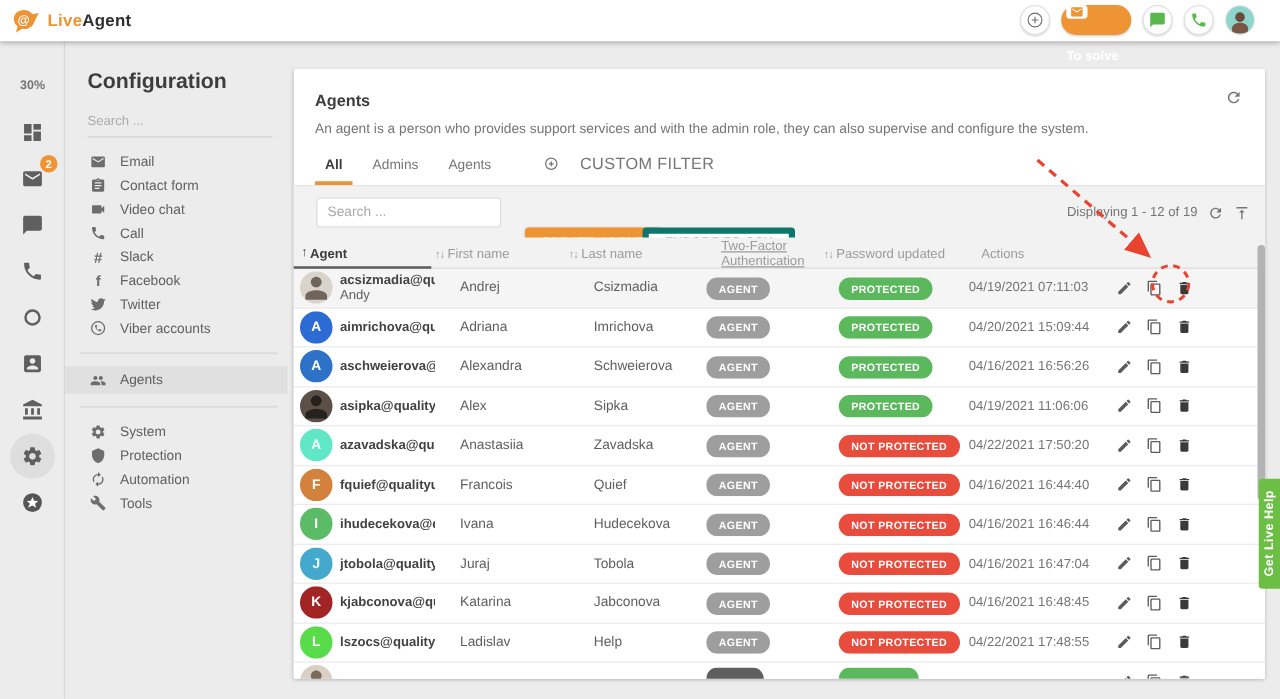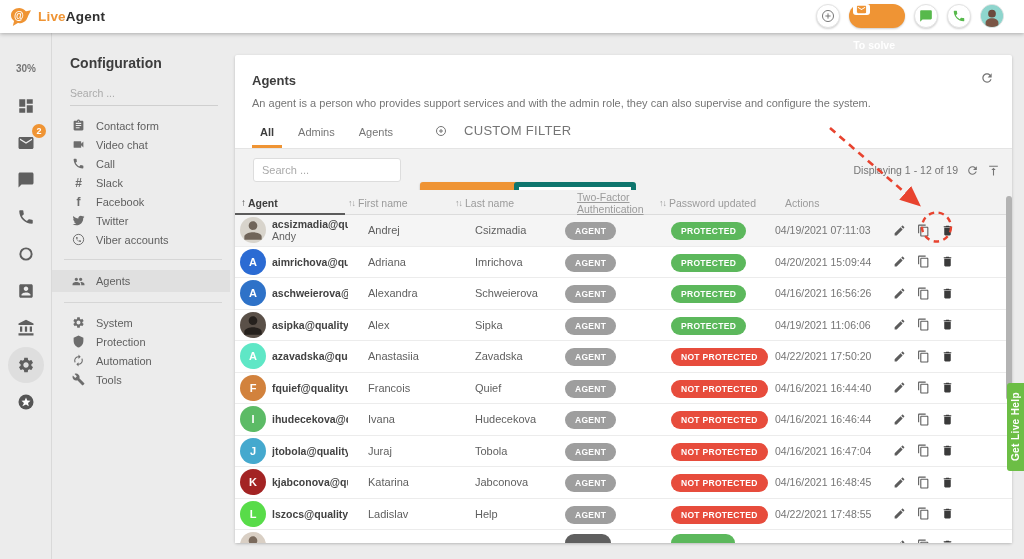--- a/index.html
+++ b/index.html
@@ -35,21 +35,21 @@
                position:relative; color:#5f5f5f; cursor:pointer; }
   .rail-item + .rail-item { margin-top:1px; }
   .rail-item svg { width:18px; height:18px; }
   .rail-item.active { background:#dedede; }
   .rail-badge { position:absolute; top:-1px; right:-2px; min-width:14px; height:14px; border-radius:7px;
                 background:var(--accent); color:#fff; font-size:9px; font-weight:bold;
                 display:flex; align-items:center; justify-content:center; padding:0 3px; }
 
   
   .sidebar { position:absolute; left:52px; top:33px; width:178px; height:526px; padding:22px 12px 0 18px; }
-  .side-title { font-size:14px; font-weight:bold; color:#3d3d3d; }
+  .side-title { font-size:17px; font-weight:bold; color:#3d3d3d; }
   .side-search { margin-top:12px; border-bottom:1px solid #cfcfcf; padding-bottom:4px; width:148px; }
   .side-search input { border:0; background:transparent; outline:none; font-size:10.5px; color:#555; width:100%;
                        font-family:"Liberation Sans", sans-serif; }
   .side-search input::placeholder { color:#ababab; }
   .side-list { margin-top:10px; }
   .side-item { display:flex; align-items:center; gap:11px; height:19px; font-size:11px; color:#5f5f5f;
                cursor:pointer; padding-left:2px; margin:0 -12px 0 -18px; padding-left:20px; }
   .side-item svg { width:13px; height:13px; flex:none; color:#6d6d6d; }
   .side-item .tglyph { width:13px; text-align:center; font-weight:bold; font-size:12px; color:#6d6d6d; flex:none; }
   .side-item.active { background:#e0e0e0; height:22px; }
@@ -230,20 +230,26 @@
 </div>
 
 <div class="sidebar">
   <div class="side-title">Configuration</div>
   <div class="side-search">
     <input placeholder="Search ..." style="">
   </div>
   <div class="side-list" id="side-channels">
       <div class="side-item">
        <svg viewBox="0 0 24 24">
+          <path d="M20 4H4c-1.1 0-2 .9-2 2v12c0 1.1.9 2 2 2h16c1.1 0 2-.9 2-2V6c0-1.1-.9-2-2-2zm0 4l-8 5-8-5V6l8 5 8-5v2z" fill="currentColor"></path>
+        </svg>
+       <span>Email</span>
+     </div>
+      <div class="side-item">
+       <svg viewBox="0 0 24 24">
           <path d="M19 3h-4.18C14.4 1.84 13.3 1 12 1c-1.3 0-2.4.84-2.82 2H5c-1.1 0-2 .9-2 2v14c0 1.1.9 2 2 2h14c1.1 0 2-.9 2-2V5c0-1.1-.9-2-2-2zm-7 0c.55 0 1 .45 1 1s-.45 1-1 1-1-.45-1-1 .45-1 1-1zm2 14H7v-2h7v2zm3-4H7v-2h10v2zm0-4H7V7h10v2z" fill="currentColor"></path>
         </svg>
        <span>Contact form</span>
      </div>
       <div class="side-item">
        <svg viewBox="0 0 24 24">
           <path d="M17 10.5V7c0-.55-.45-1-1-1H4c-.55 0-1 .45-1 1v10c0 .55.45 1 1 1h12c.55 0 1-.45 1-1v-3.5l4 4v-11l-4 4z" fill="currentColor"></path>
         </svg>
        <span>Video chat</span>
      </div>

